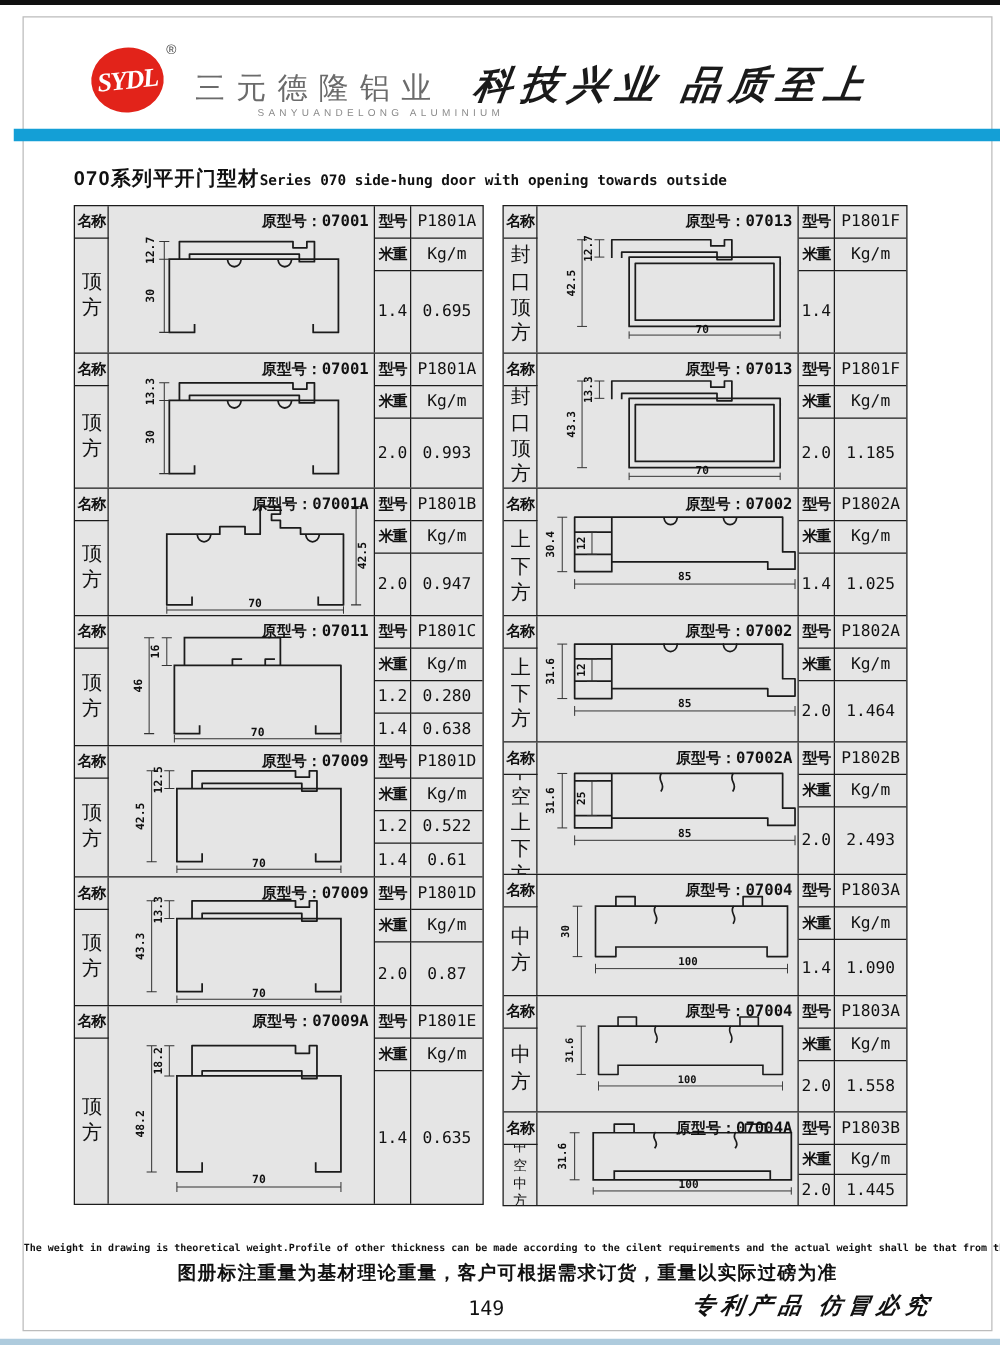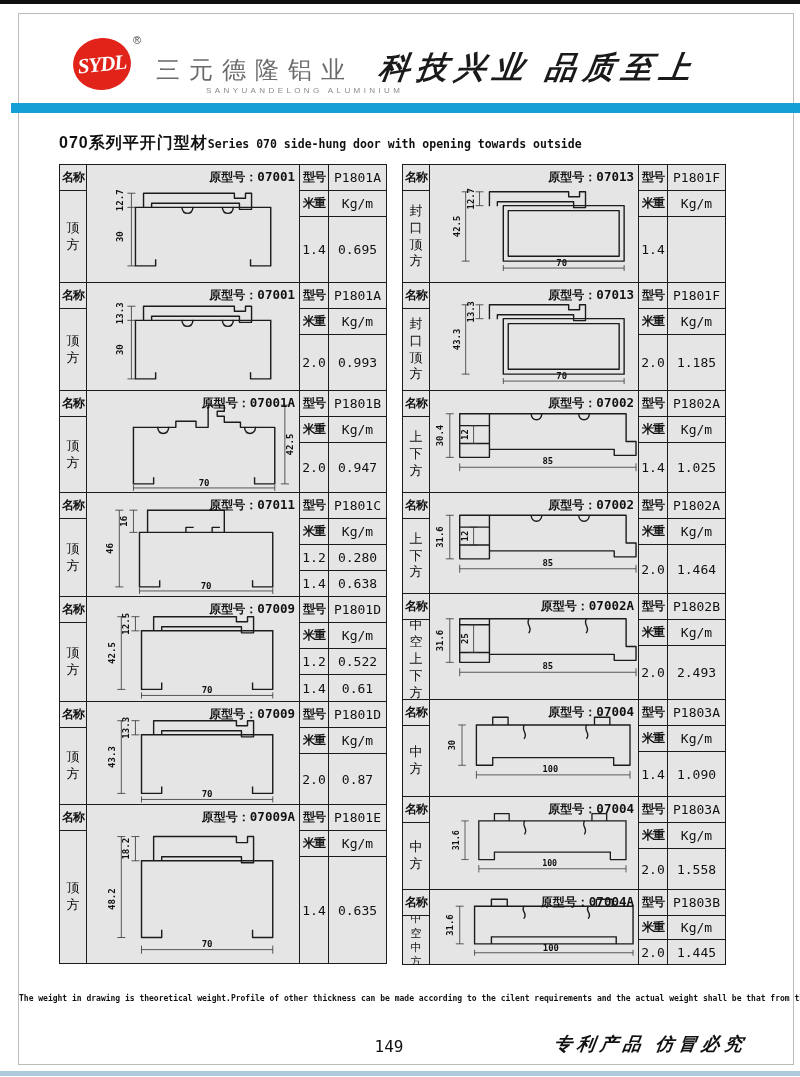--- a/index.html
+++ b/index.html
@@ -28,21 +28,21 @@
   
   .ptable{position:absolute;top:150px;border:1px solid #1c1c1c;background:#e5e5e5;}
   .ptable.lt{left:40px;width:326px;}
   .ptable.rt2{left:383px;width:322px;}
   .entry{display:grid;grid-template-columns:27px 1fr 29px 57px;border-bottom:1px solid #1c1c1c;box-sizing:border-box;}
   .entry:last-child{border-bottom:none;}
   .cell{box-sizing:border-box;display:flex;align-items:center;justify-content:center;overflow:hidden;}
   .ch{grid-area:1/1;border-right:1px solid #1c1c1c;border-bottom:1px solid #1c1c1c;
       font-size:12px;font-weight:bold;letter-spacing:-1px;}
   .nm{grid-column:1;grid-row:2/-1;border-right:1px solid #1c1c1c;}
-  .vtxt{width:15px;word-break:break-all;text-align:center;font-size:13px;line-height:1.3;}
+  .vtxt{width:15px;word-break:break-all;text-align:center;font-size:16px;line-height:1.3;}
   .dw{grid-column:2;grid-row:1/-1;border-right:1px solid #1c1c1c;position:relative;}
   .dw svg{position:absolute;left:0;top:0;width:100%;height:100%;}
   .orig{position:absolute;top:4px;right:4px;font-size:12px;font-weight:bold;white-space:nowrap;z-index:2;}
   .orig .mono{font-size:12.5px;}
   .th{grid-area:1/3;border-right:1px solid #1c1c1c;border-bottom:1px solid #1c1c1c;font-size:12px;font-weight:bold;letter-spacing:-1px;}
   .tv{grid-area:1/4;border-bottom:1px solid #1c1c1c;}
   .wh{grid-area:2/3;border-right:1px solid #1c1c1c;border-bottom:1px solid #1c1c1c;font-size:12px;font-weight:bold;letter-spacing:-1px;}
   .wv{grid-area:2/4;border-bottom:1px solid #1c1c1c;}
   .r3c3{grid-area:3/3;border-right:1px solid #1c1c1c;}
   .r3c4{grid-area:3/4;}
@@ -424,17 +424,18 @@
       <div class="cell th">型号</div>
       <div class="cell tv mono">P1803B</div>
       <div class="cell wh">米重</div>
       <div class="cell wv mono">Kg/m</div>
       <div class="cell r3c3 mono">2.0</div>
       <div class="cell r3c4 mono">1.445</div>
     </div>
   </div>
 
   <div class="foot-en">The weight in drawing is theoretical weight.Profile of other thickness can be made according to the cilent requirements and the actual weight shall be that from the ponderation.</div>
+  <div class="foot-cn">图册标注重量为基材理论重量，客户可根据需求订货，重量以实际过磅为准</div>
   <div class="pageno">149</div>
   <div class="patent">专利产品 仿冒必究</div>
 </div>
 
 <div class="botline"></div>
 
 </body></html>

